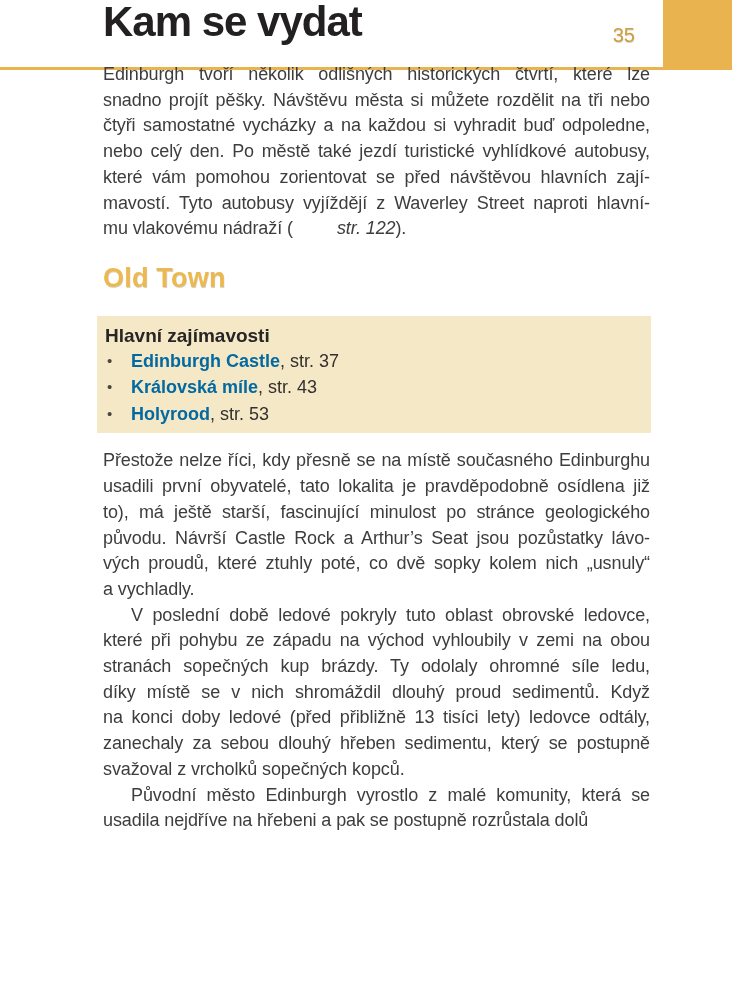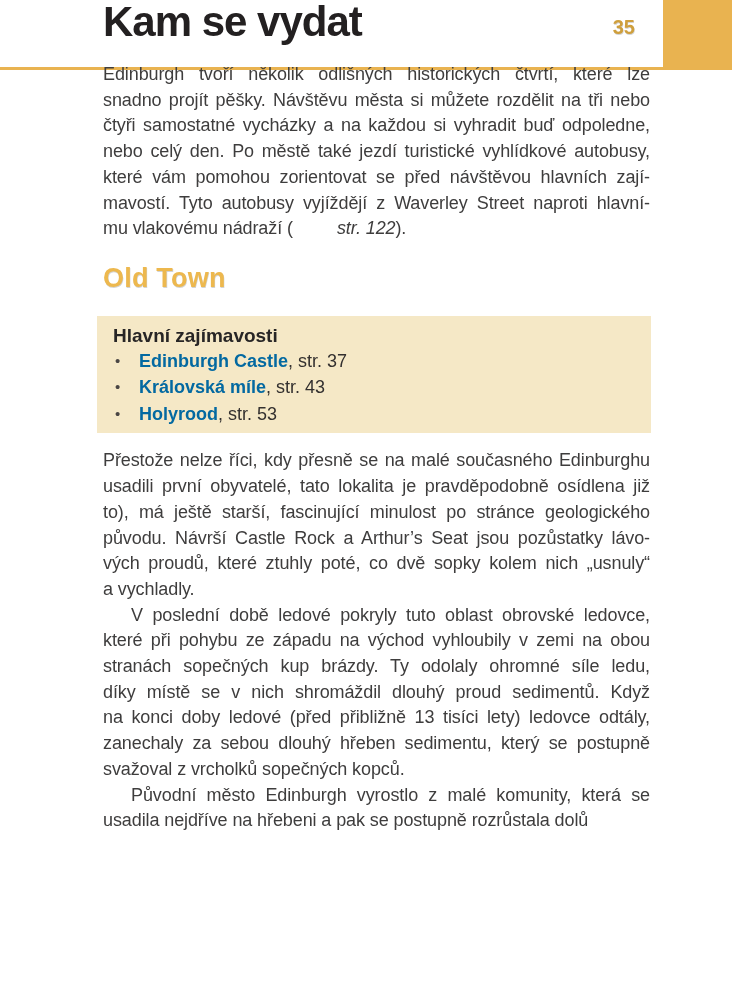--- a/index.html
+++ b/index.html
@@ -9,22 +9,22 @@
   }
   .corner-block {
     position:absolute; top:0; right:0; width:69px; height:67px;
     background:var(--accent-gold, #e9b350);
   }
   .header-rule {
     position:absolute; top:67px; left:0; width:732px; height:3px;
     background:var(--accent-gold, #e9b350);
   }
   .page-number {
-    position:absolute; top:16px; right:97px;
-    font-size:20px; font-weight:bold;
+    position:absolute; top:24px; right:97px;
+    font-size:20px; font-weight:normal;
     color:var(--page-number-gold, #cf9f3c);
     text-shadow:0.5px 0.5px 0 rgba(130,130,130,0.35);
   }
   .content {
     position:absolute; left:103px; top:0; width:547px;
     color:var(--body-text, #3e3d3d);
   }
   h1.title {
     margin:0; 
     font-size:42px; line-height:44px; font-weight:bold;
@@ -43,21 +43,21 @@
   .ln b { font-weight:bold; color:#2e2c2c; }
   h2.section-heading {
     margin:21px 0 0 0; font-size:27px; line-height:30px; font-weight:bold;
     color:var(--heading-gold, #edb84e);
     text-shadow:0.6px 0.8px 0 rgba(140,140,140,0.38);
     letter-spacing:0.2px;
   }
   .box {
     box-sizing:border-box;
     margin:23px 0 0 -6px; width:554px;
-    padding:7px 16px 6px 16px;
+    padding:7px 16px 6px 8px;
     background:var(--box-background, #f5e8c6);
   }
   .box-title {
     font-size:19px; font-weight:bold; line-height:25px;
     color:#272525;
   }
   .box ul { list-style:none; margin:0; padding:0; }
   .box li {
     position:relative; padding-left:26px;
     font-size:18px; line-height:26.5px; color:#33302f;
@@ -97,21 +97,21 @@
       <div class="box-title">Hlavní zajímavosti</div>
       <ul>
           <li><span class="bullet">•</span><b>Edinburgh Castle</b><span>, str. 37</span></li>
           <li><span class="bullet">•</span><b>Královská míle</b><span>, str. 43</span></li>
           <li><span class="bullet">•</span><b>Holyrood</b><span>, str. 53</span></li>
         </ul>
     </div>
 
     <div class="body-block" id="body-paragraphs">
         <div class="para">
-          <div class="ln">Přestože nelze říci, kdy přesně se na malé současného Edinburghu</div>
+          <div class="ln">Přestože nelze říci, kdy přesně se na místě současného Edinburghu</div>
           <div class="ln">usadili první obyvatelé, tato lokalita je pravděpodobně osídlena již</div>
           <div class="ln">to), má ještě starší, fascinující minulost po stránce geologického</div>
           <div class="ln">původu. Návrší Castle Rock a Arthur’s Seat jsou pozůstatky lávo-</div>
           <div class="ln">vých proudů, které ztuhly poté, co dvě sopky kolem nich „usnuly“</div>
           <div class="ln last">a vychladly.</div>
         </div>
         <div class="para">
           <div class="ln indent">V poslední době ledové pokryly tuto oblast obrovské ledovce,</div>
           <div class="ln">které při pohybu ze západu na východ vyhloubily v zemi na obou</div>
           <div class="ln">stranách sopečných kup brázdy. Ty odolaly ohromné síle ledu,</div>

